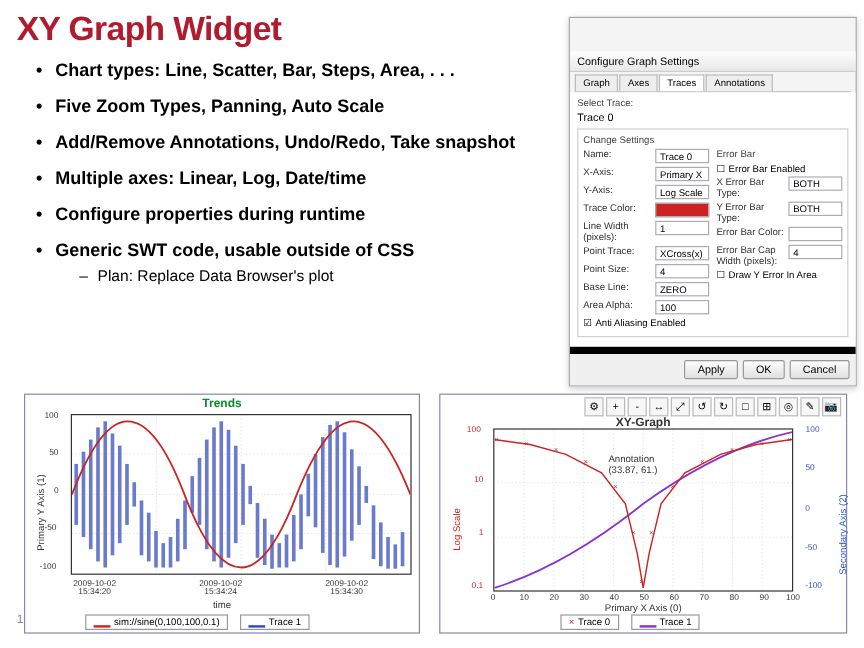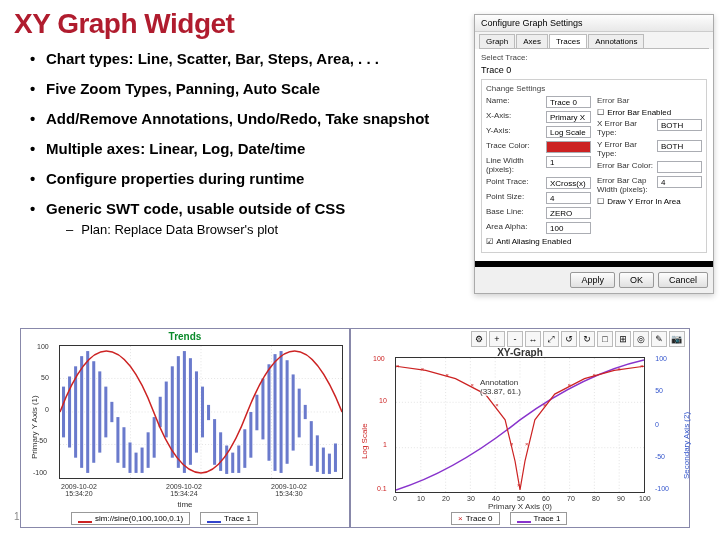--- a/index.html
+++ b/index.html
@@ -66,20 +66,21 @@
     border: 1px solid #aaa;
     font-size: 9px;
     box-shadow: 0 2px 6px rgba(0,0,0,0.2);
     font-family: "Segoe UI", Tahoma, sans-serif;
   }
   .dlg-title {
     background: linear-gradient(#fdfdfd, #e8e8e8);
     padding: 3px 6px;
     border-bottom: 1px solid #ccc;
     font-size: 9px;
+    margin-top: 28px;
   }
   .tabs {
     display: flex;
     border-bottom: 1px solid #bbb;
     margin: 2px 4px 0;
   }
   .tab {
     padding: 2px 6px;
     border: 1px solid #bbb;
     border-bottom: none;
@@ -130,21 +131,21 @@
   .cb { font-size: 8px; display: flex; align-items: center; gap: 3px; margin-bottom: 2px; }
   .cb::before { content: "☐"; font-size: 8px; }
   .cb.checked::before { content: "☑"; }
 
   
   .charts {
     position: absolute;
     left: 20px;
     bottom: 12px;
     display: flex;
-    gap: 0;
+    gap: 16px;
   }
   .chart {
     border: 1px solid #88a;
     background: #fff;
     position: relative;
   }
   .chart.left { width: 330px; height: 200px; }
   .chart.right { width: 340px; height: 200px; }
   .chart-title {
     text-align: center;
@@ -442,21 +443,21 @@
             <text x="115" y="85">×</text>
             <text x="122" y="125">×</text>
             <text x="130" y="85">×</text>
           <text x="148" y="48">×</text>
             <text x="173" y="28">×</text>
             <text x="198" y="18">×</text>
             <text x="223" y="13">×</text>
             <text x="246" y="10">×</text>
         </g>
       </svg>
-      <div class="annot" style="left:84px; top:20px; white-space:pre">Annotation
+      <div class="annot" style="left:95px; top:20px; white-space:pre">Annotation
 (33.87, 61.)</div>
     </div>
     <div class="tick" style="left:22px; top:26px; color:#cc2222">100</div>
     <div class="tick" style="left:28px; top:68px; color:#cc2222">10</div>
     <div class="tick" style="left:32px; top:112px; color:#cc2222">1</div>
     <div class="tick" style="left:26px; top:156px; color:#cc2222">0.1</div>
     <div class="tick" style="right:22px; top:26px; color:#3355cc">100</div>
     <div class="tick" style="right:26px; top:58px; color:#3355cc">50</div>
     <div class="tick" style="right:30px; top:92px; color:#3355cc">0</div>
     <div class="tick" style="right:24px; top:124px; color:#3355cc">-50</div>

